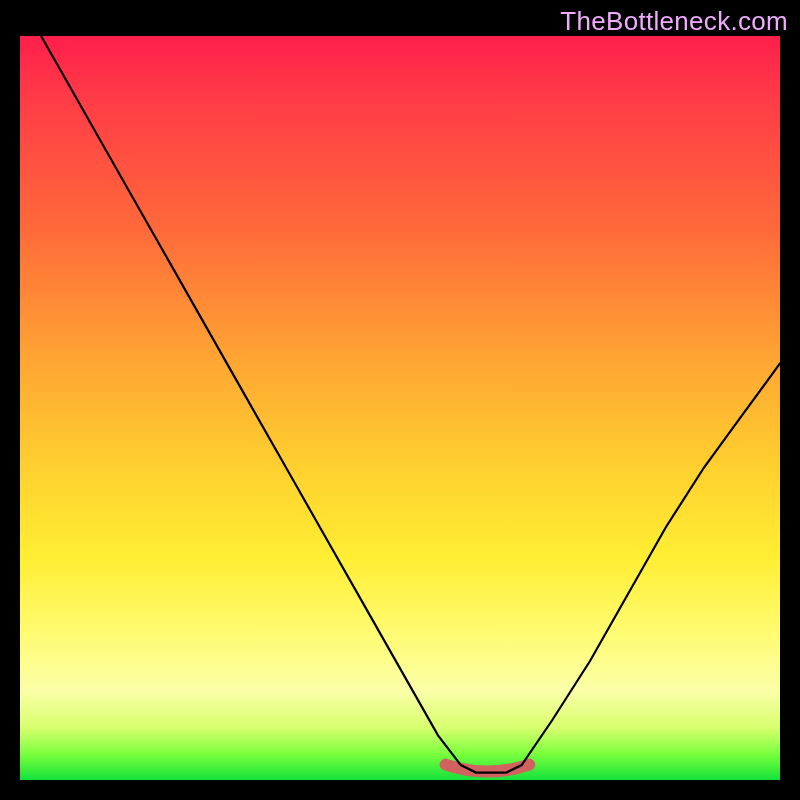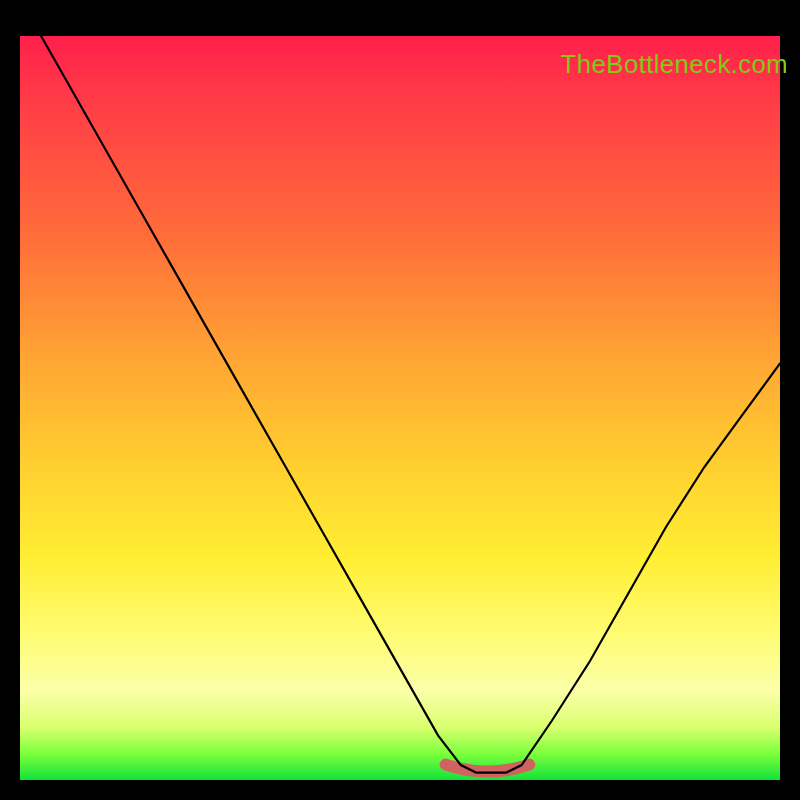--- a/index.html
+++ b/index.html
@@ -16,24 +16,23 @@
     width: 800px;
     height: 800px;
     background: #000;
   }
   .watermark {
     position: absolute;
     top: 6px;
     right: 12px;
     font-size: 26px;
     font-weight: 400;
-    color: #84cc16;
+    color: #f0abfc;
     letter-spacing: 0.3px;
     z-index: 20;
-    margin-top: 43px;
   }
   .plot-area {
     position: absolute;
     left: 20px;
     top: 36px;
     width: 760px;
     height: 744px;
     overflow: hidden;
     background: #000;
   }

